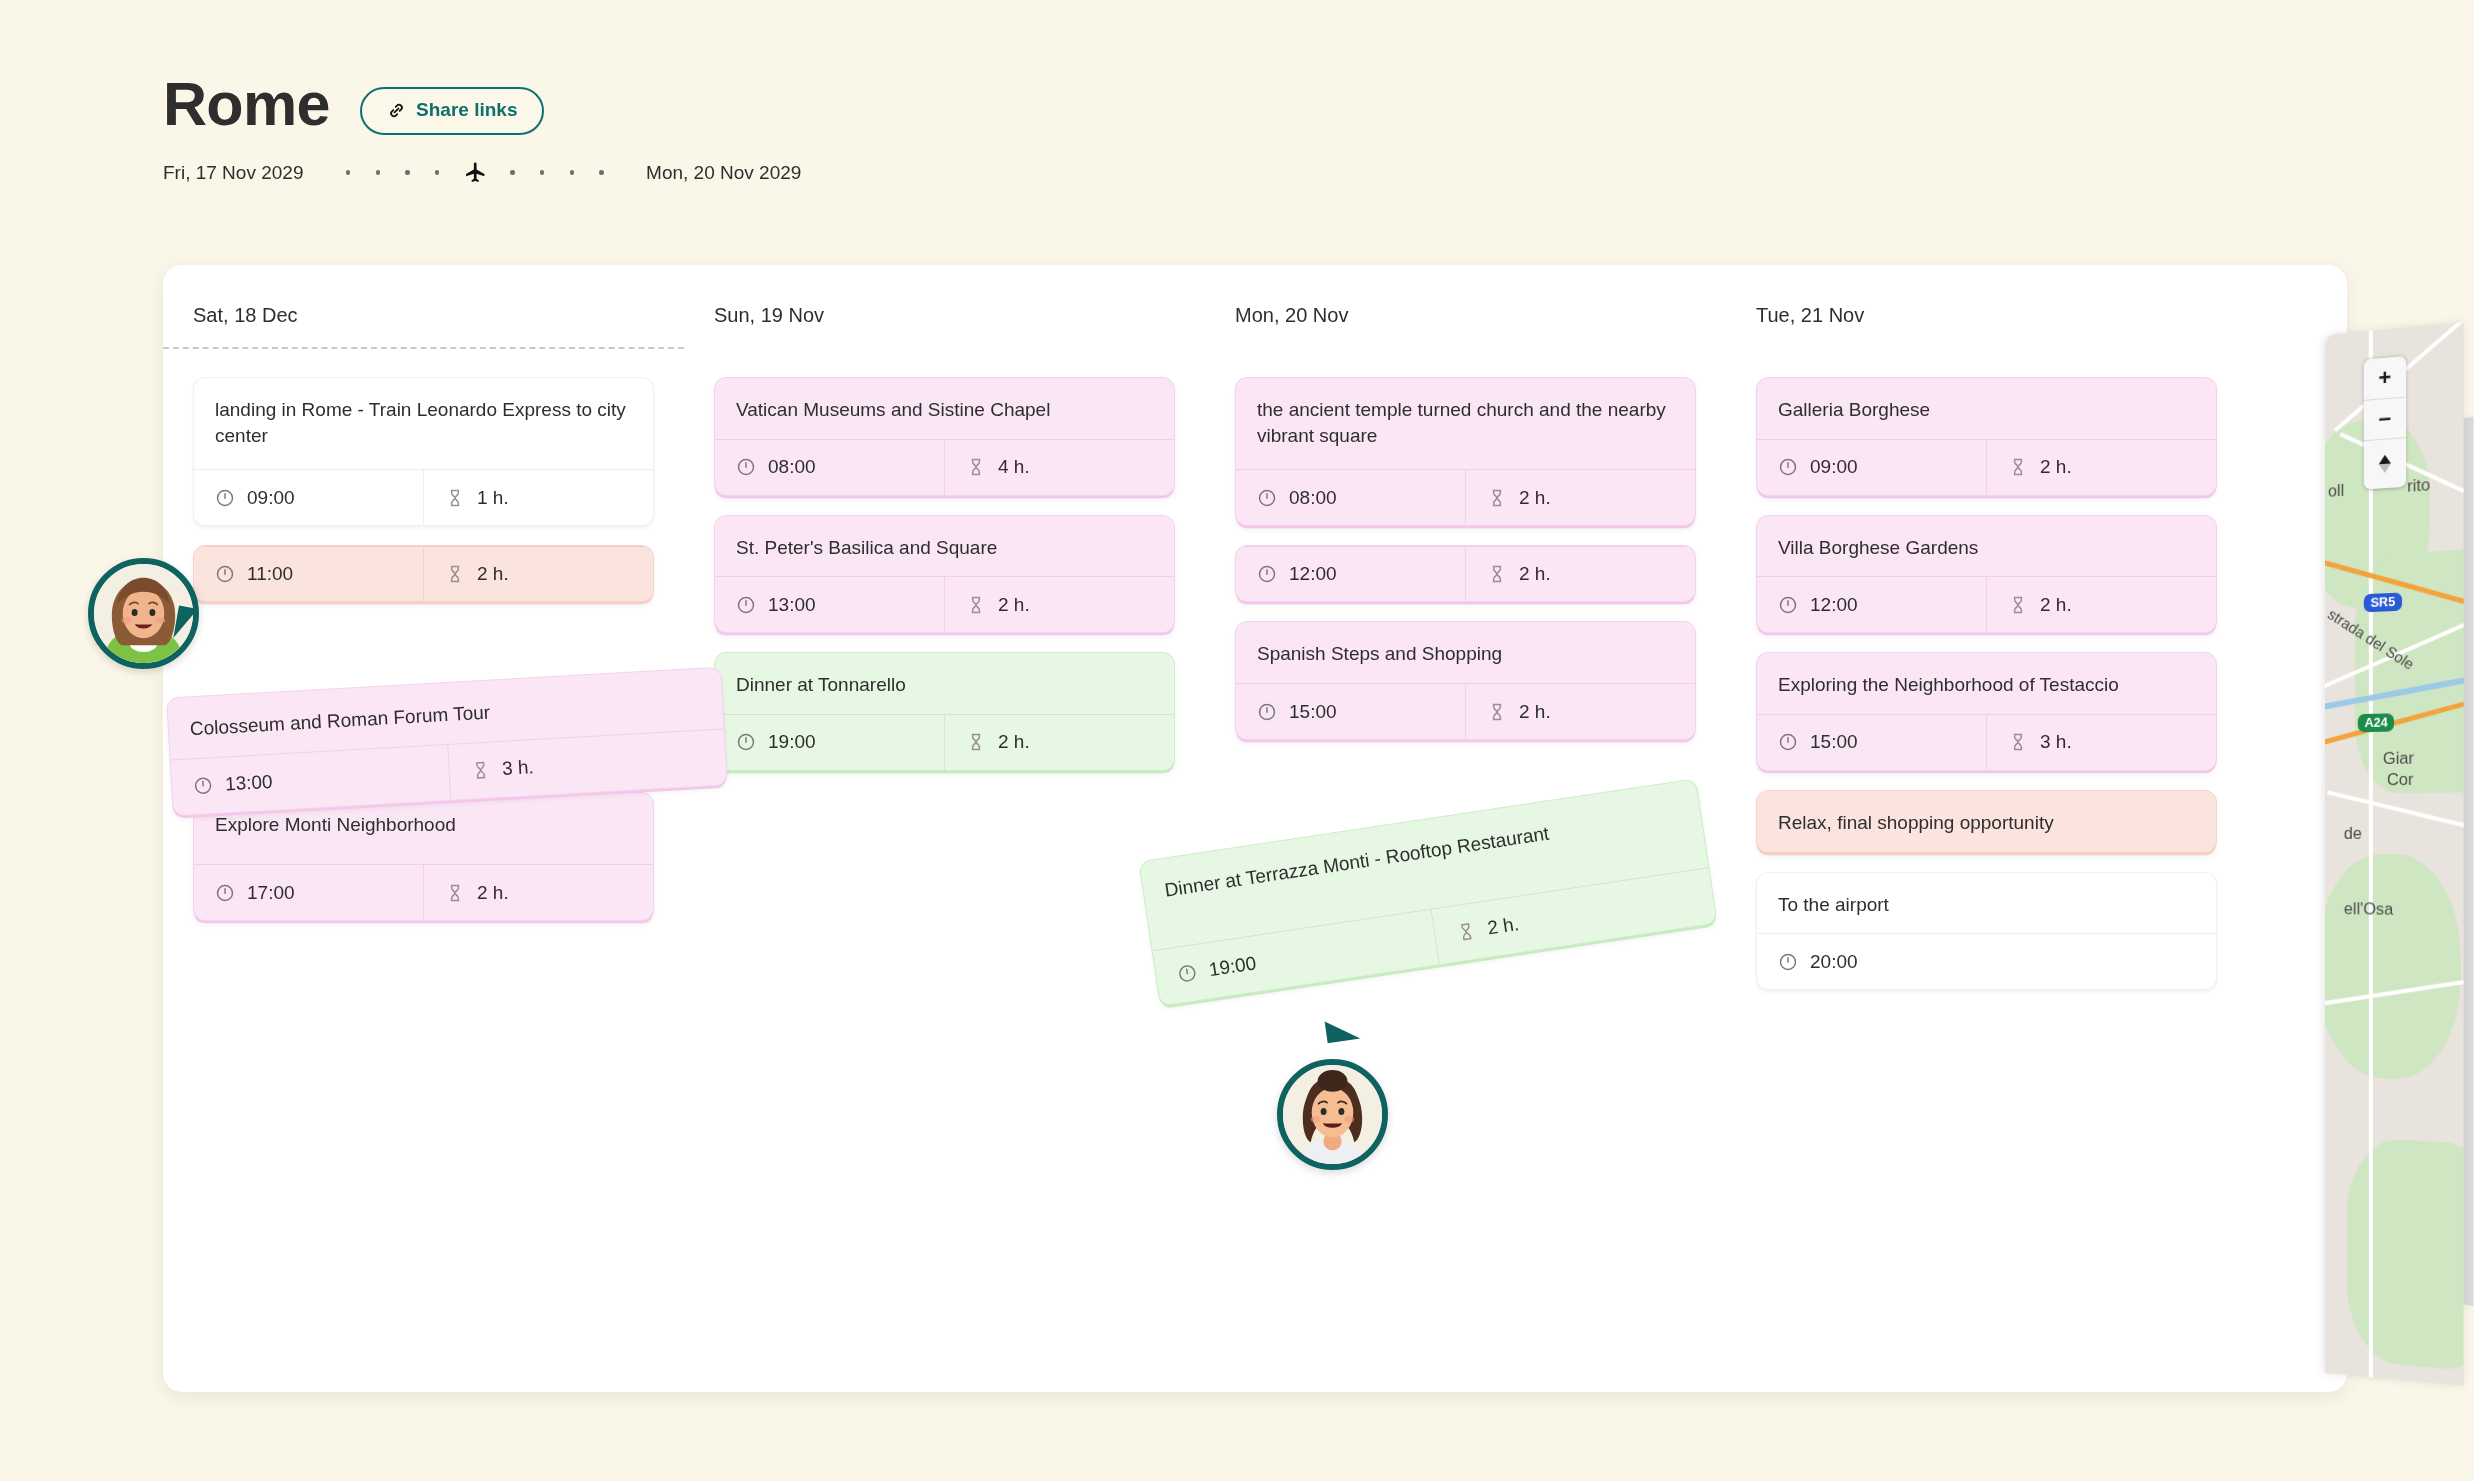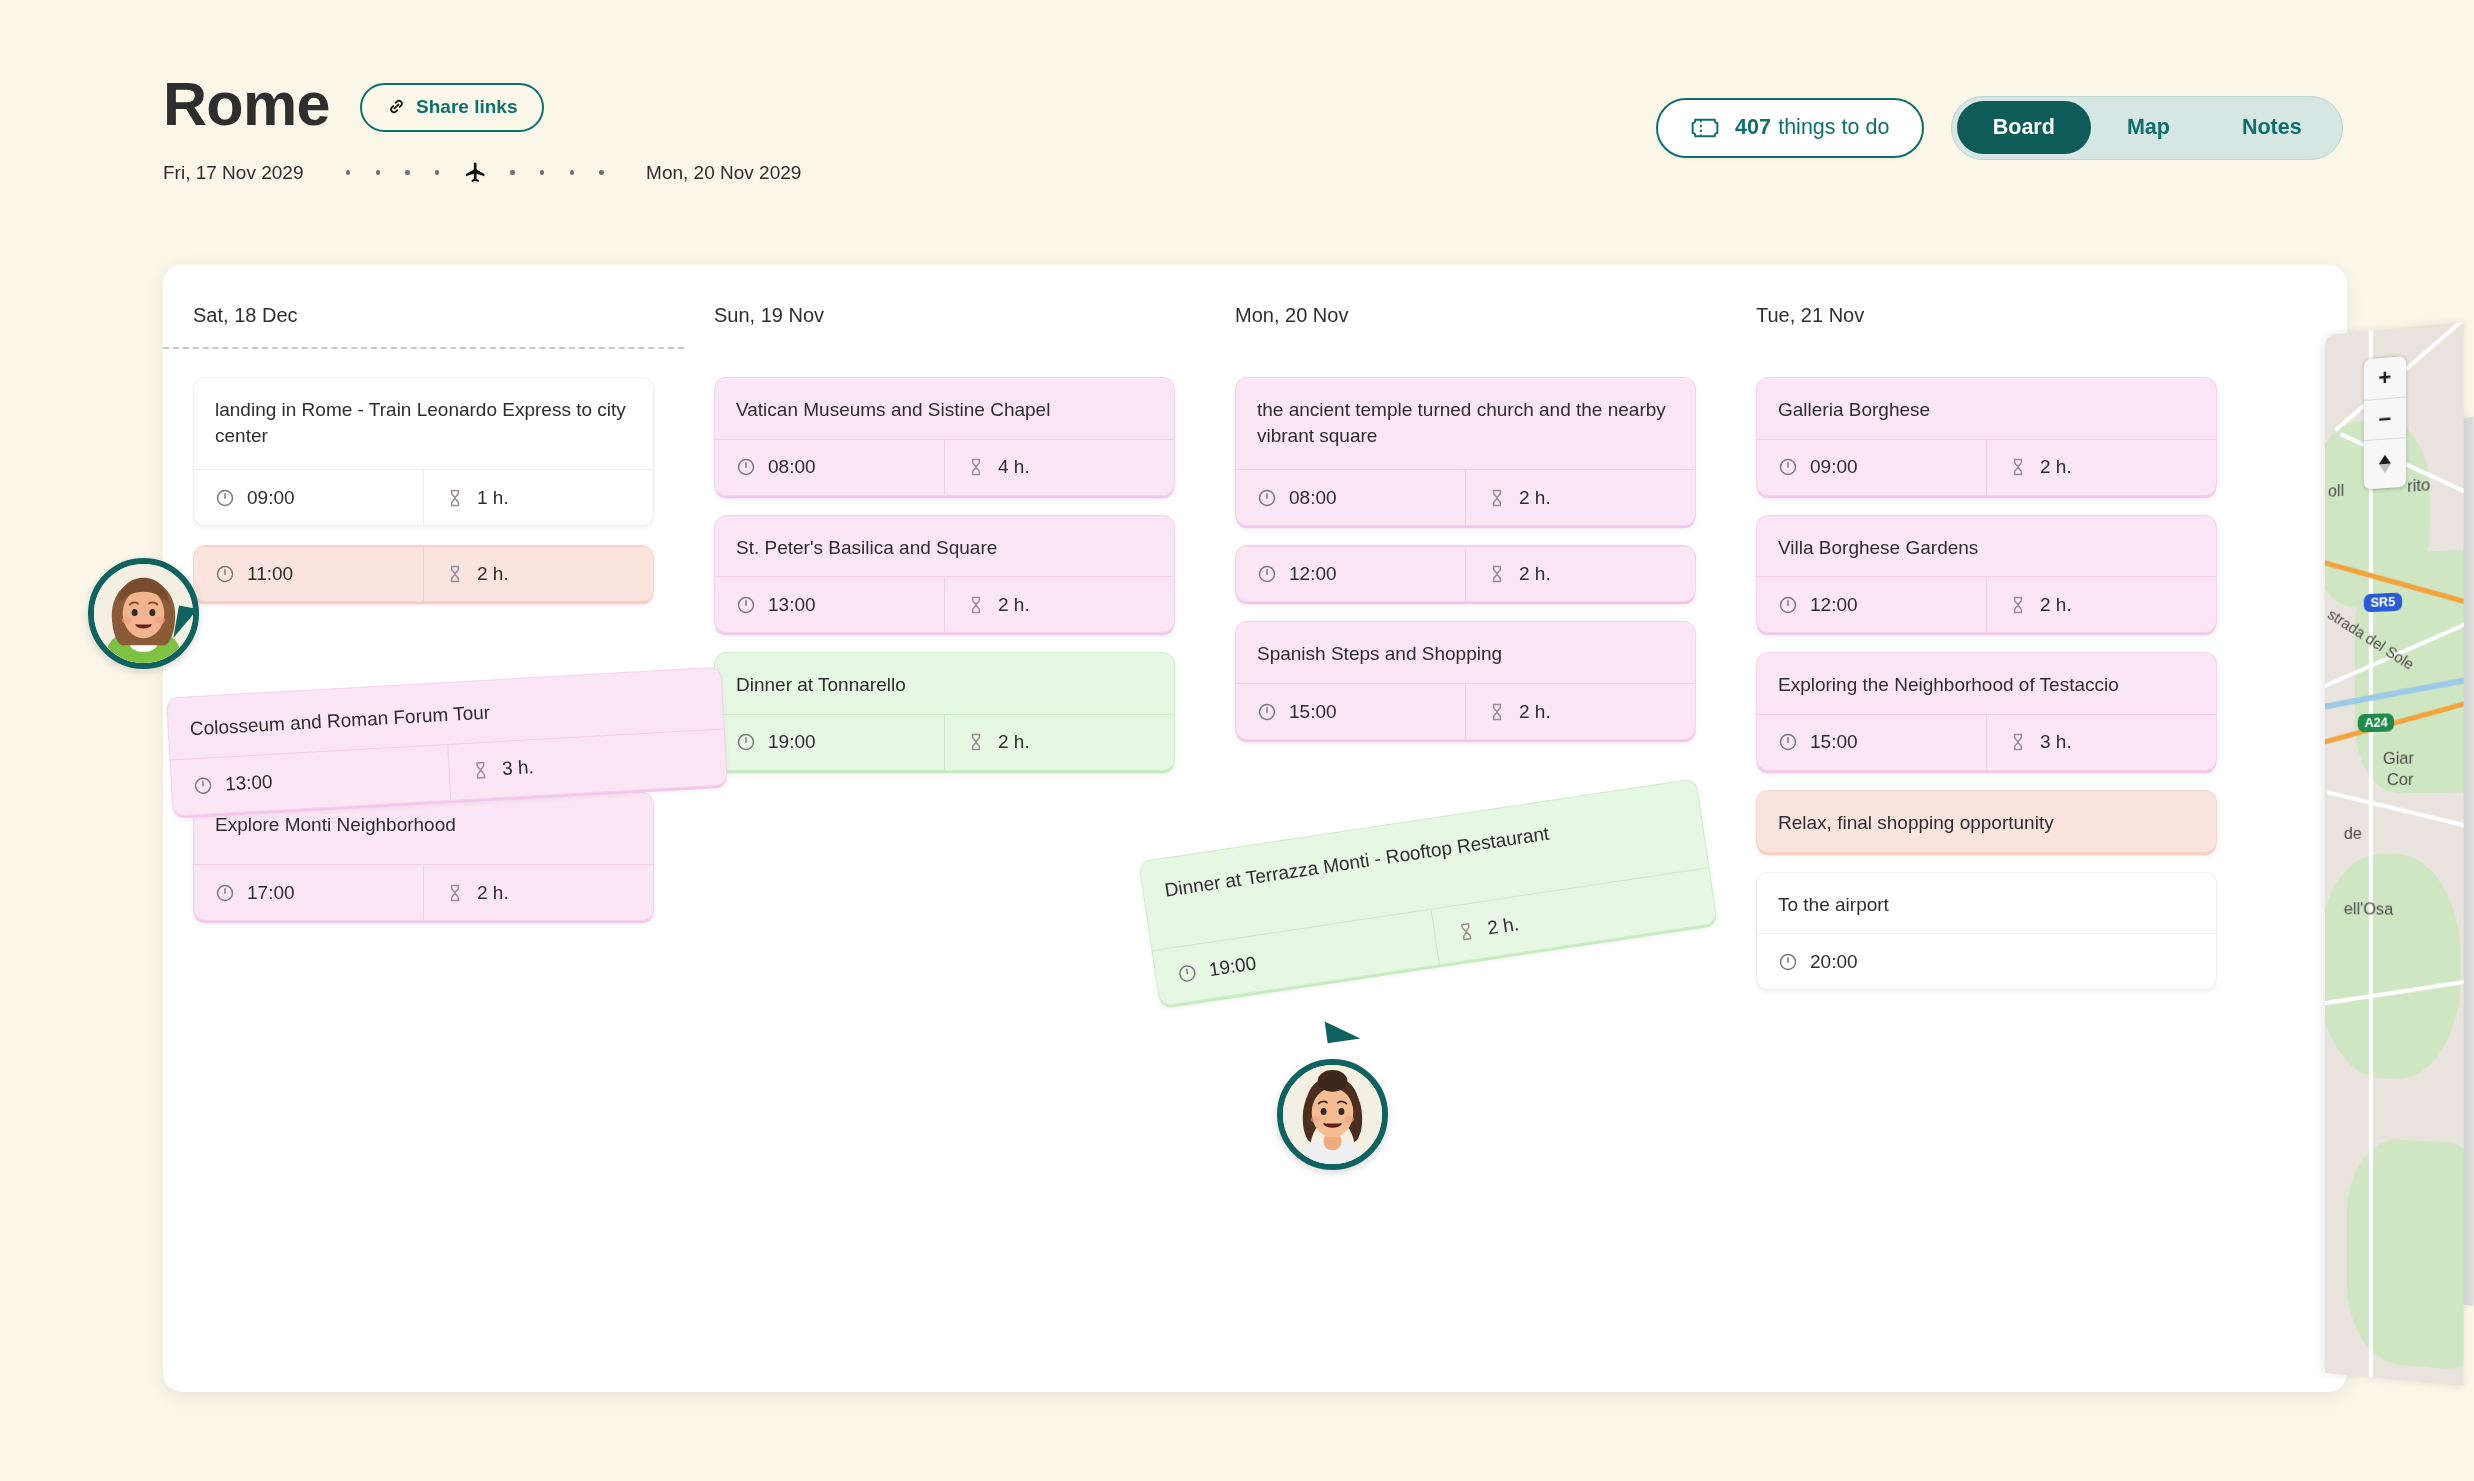--- a/index.html
+++ b/index.html
@@ -6,21 +6,21 @@
   html, body {
     width: 2475px; height: 1482px;
     background: #FAF7E8;
     font-family: "Liberation Sans", sans-serif;
     overflow: hidden;
   }
 
   
   .header { position: absolute; left: 163px; top: 74px; width: 2180px; }
 
-  .title-row { display: flex; align-items: center; gap: 30px; }
+  .title-row { display: flex; align-items: flex-end; gap: 30px; }
   .city-title {
     font-size: 61px; font-weight: 700; color: #2E2E2E;
     letter-spacing: -0.7px; line-height: 1;
   }
   .share-btn {
     display: inline-flex; align-items: center; gap: 10.4px;
     border: 2.2px solid #0F6F6B; border-radius: 741px;
     background: #FBF8EA; padding: 10.4px 25px 12px 25px;
     cursor: pointer; margin-top: 6px;
   }
@@ -232,38 +232,20 @@
         </svg>
       </span>
       <span class="dot"></span>
       <span class="dot"></span>
       <span class="dot"></span>
       <span class="dot"></span>
     </span>
     <span class="date-txt">Mon, 20 Nov 2029</span>
   </div>
 
-  <div class="hdr-right">
-    <div class="things-btn">
-      <span>
-        <svg class="ticket-ico" viewBox="0 0 34 26" fill="none" stroke="#0F6F6B" stroke-width="2.4" stroke-linejoin="round">
-          <path d="M2 7a3 3 0 0 0 3-4h24a3 3 0 0 0 3 4v12a3 3 0 0 0-3 4H5a3 3 0 0 0-3-4z"></path>
-          <path d="M12 3v20" stroke-dasharray="3 3"></path>
-        </svg>
-      </span>
-      <span class="count">407</span>
-      <span class="lbl2">things to do</span>
-    </div>
-
-    <div class="seg">
-      <div class="seg-item active">Board</div>
-      <div class="seg-item">Map</div>
-      <div class="seg-item">Notes</div>
-    </div>
-  </div>
 </div>
 
 <div class="map-stack">
   <div class="map-back"></div>
   <div class="map-panel">
     <div class="map-canvas">
       <div class="m-green" style="left:-15px;top:89px;width:119px;height:185px;border-radius:40%"></div>
       <div class="m-green" style="left:30px;top:222px;width:148px;height:237px;border-radius:30%"></div>
       <div class="m-green" style="left:-7.4px;top:519px;width:141px;height:222px;border-radius:45%"></div>
       <div class="m-green" style="left:22px;top:801px;width:148px;height:222px;border-radius:35%"></div>

